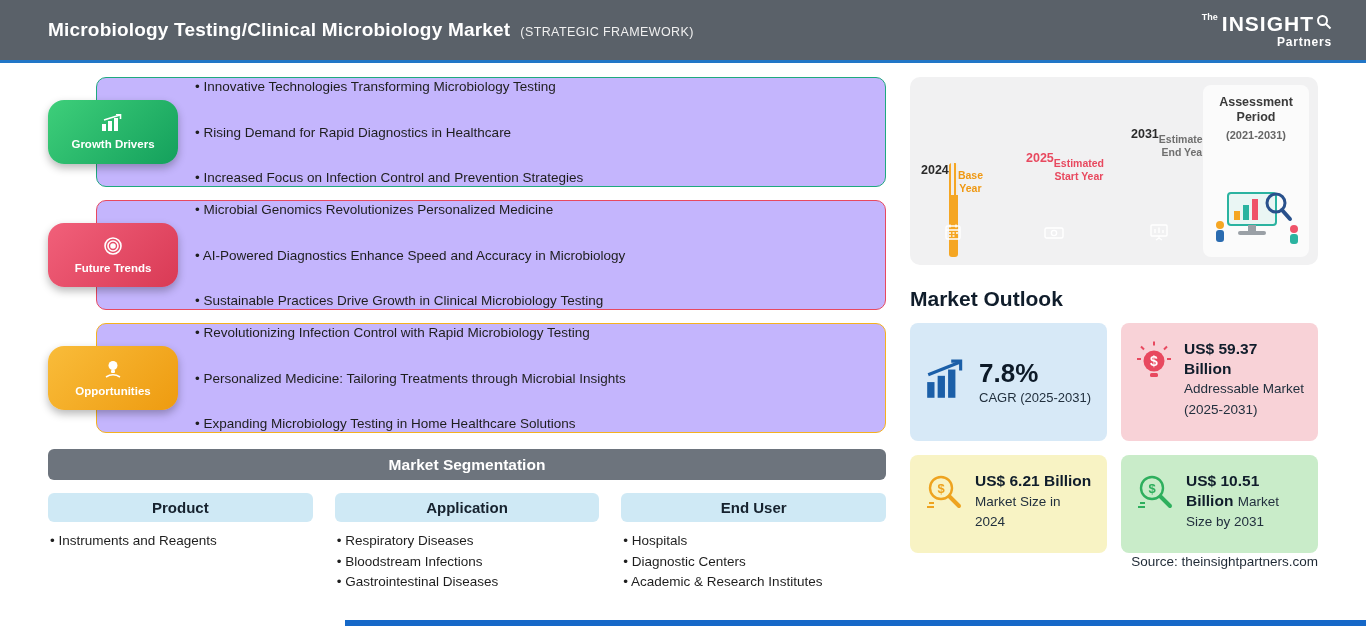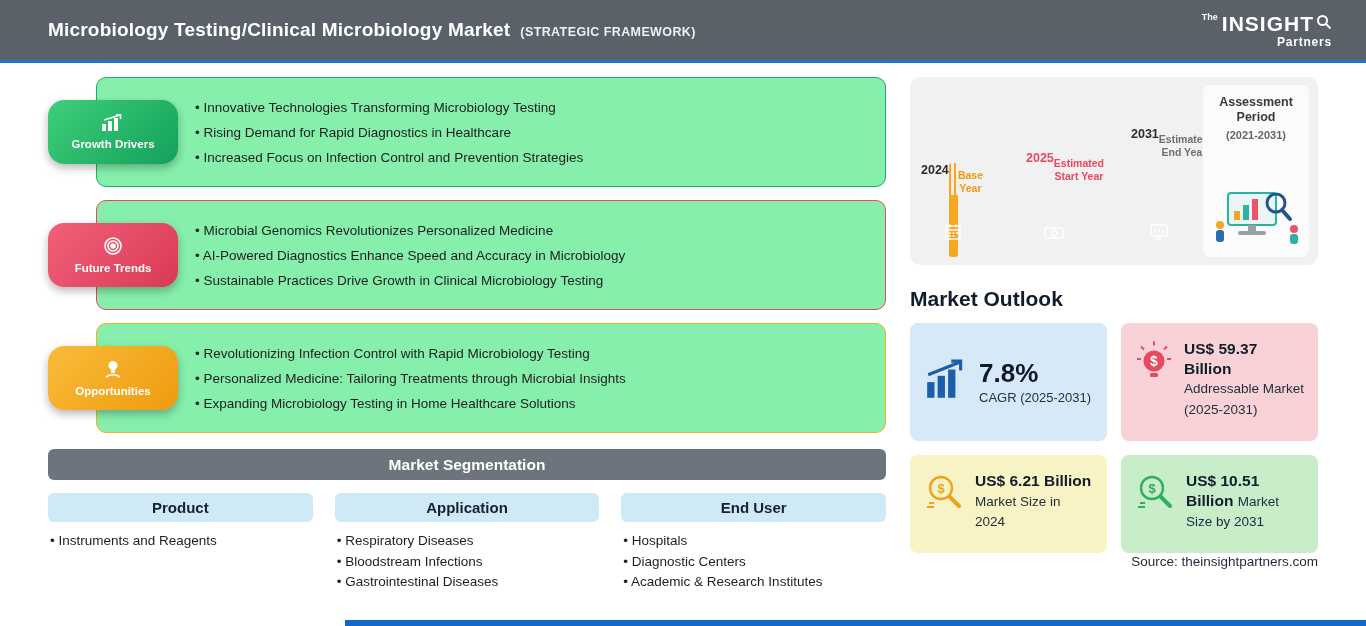--- a/index.html
+++ b/index.html
@@ -3,37 +3,37 @@
 <meta charset="utf-8">
 <style>
   * { margin:0; padding:0; box-sizing:border-box; }
   html,body { width:1366px; height:626px; }
   body { font-family:"Liberation Sans", sans-serif; background:#fff; position:relative; overflow:hidden; }
 
   
   .header { height:60px; background:#5a6169; display:flex; align-items:center; justify-content:space-between; padding:0 34px 0 48px; }
   .title-wrap { display:flex; align-items:baseline; gap:10px; }
   .title { color:#fff; font-size:19px; font-weight:bold; letter-spacing:.2px; }
-  .subtitle { color:#f0f0f0; font-size:12.5px; font-weight:bold; letter-spacing:.4px; }
+  .subtitle { color:#f0f0f0; font-size:12.5px; font-weight:normal; letter-spacing:.4px; }
   .logo { text-align:right; color:#fff; line-height:1; }
   .logo-top { display:flex; align-items:center; justify-content:flex-end; gap:2px; }
   .logo-the { font-size:9px; font-weight:bold; margin-right:2px; align-self:flex-start; }
   .logo-insight { font-size:21px; font-weight:bold; letter-spacing:1px; }
   .logo-partners { font-size:12px; font-weight:bold; letter-spacing:.8px; margin-top:2px; }
   .blue-line { height:3px; background:#2176c7; }
 
   
   .main { display:flex; gap:24px; padding:14px 48px 0 48px; }
   .left-col { width:838px; flex:none; }
   .right-col { width:408px; flex:none; }
 
   
   .sections { display:flex; flex-direction:column; gap:13px; }
   .section { position:relative; min-height:110px; }
-  .sec-box { margin-left:48px; height:110px; border-radius:10px; background:#86efac; display:flex; flex-direction:column; justify-content:center; gap:8px; padding-left:98px; padding-right:14px; }
+  .sec-box { margin-left:48px; height:110px; border-radius:10px; background:#c4b5fd; display:flex; flex-direction:column; justify-content:space-between; gap:8px; padding-left:98px; padding-right:14px; }
   .sec-box.green { border:1.6px solid #1fa97e; }
   .sec-box.red { border:1.6px solid #e8495f; }
   .sec-box.orange { border:1.6px solid #f5b21e; }
   .bullet { font-size:13.5px; color:#1e1e1e; line-height:17px; }
   .bullet::before { content:"• "; color:#1e1e1e; }
   .badge { position:absolute; left:0; top:50%; transform:translateY(-50%); width:130px; height:64px; border-radius:16px; display:flex; flex-direction:column; align-items:center; justify-content:center; gap:4px; color:#fff; font-size:11.5px; font-weight:bold; box-shadow:0 4px 8px rgba(0,0,0,.28); }
   .badge.green { background:linear-gradient(135deg,#3ecf7a,#14a05c); }
   .badge.red { background:linear-gradient(135deg,#f1607a,#d93a55); }
   .badge.orange { background:linear-gradient(135deg,#f9bc3a,#ee9b10); }
 

